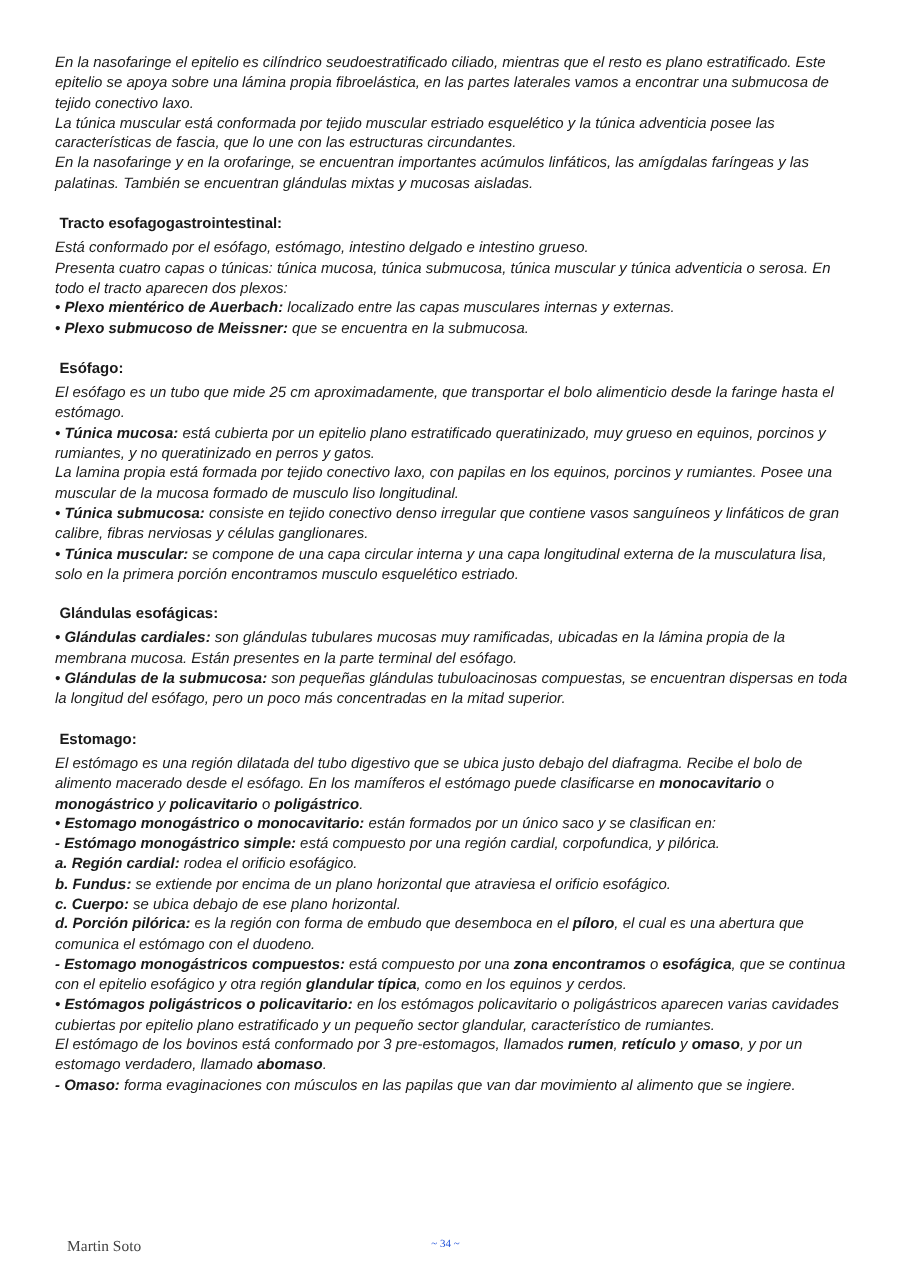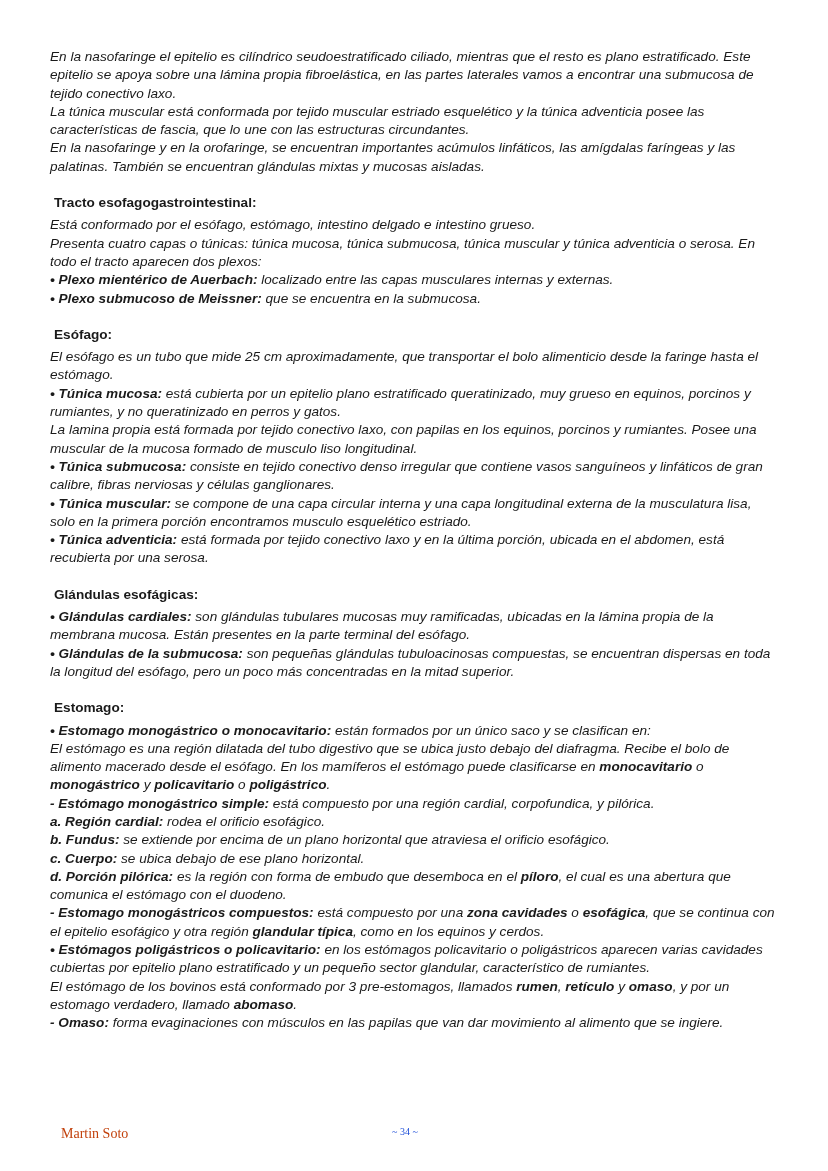--- a/index.html
+++ b/index.html
@@ -8,21 +8,21 @@
     position: absolute; left: 50px; top: 48px; width: 730px;
     font-family: "Liberation Sans", sans-serif;
     font-size: 13.6px; line-height: 18.3px; color: #1a1a1a;
   }
   .para { margin: 0; font-style: italic; }
   .gap { height: 14px; }
   .heading { font-weight: bold; margin: 4px; }
   b { font-weight: bold; }
   .footer-author {
     position: absolute; left: 61px; top: 1126px;
-    font-family: "Liberation Serif", serif; font-size: 14px; color: #c2410c;
+    font-family: "Liberation Serif", serif; font-size: 14px; color: #404040;
   }
   .footer-page {
     position: absolute; left: 392px; top: 1126px;
     font-family: "Liberation Serif", serif; font-size: 10px; color: #1d4ed8;
   }
 </style>
 </head>
 <body>
 
 <div class="page">
@@ -43,43 +43,42 @@
 
   <div class="gap"></div>
 
   <section>
     <p class="heading">Esófago:</p>
     <p class="para">El esófago es un tubo que mide 25 cm aproximadamente, que transportar el bolo alimenticio desde la faringe hasta el estómago.</p>
     <p class="para"><b>• Túnica mucosa:</b><span> está cubierta por un epitelio plano estratificado queratinizado, muy grueso en equinos, porcinos y rumiantes, y no queratinizado en perros y gatos.</span></p>
     <p class="para">La lamina propia está formada por tejido conectivo laxo, con papilas en los equinos, porcinos y rumiantes. Posee una muscular de la mucosa formado de musculo liso longitudinal.</p>
     <p class="para"><b>• Túnica submucosa:</b><span> consiste en tejido conectivo denso irregular que contiene vasos sanguíneos y linfáticos de gran calibre, fibras nerviosas y células ganglionares.</span></p>
     <p class="para"><b>• Túnica muscular:</b><span> se compone de una capa circular interna y una capa longitudinal externa de la musculatura lisa, solo en la primera porción encontramos musculo esquelético estriado.</span></p>
-    <p class="para"><b>• Túnica adventicia:</b><span> está formada por tejido conectivo laxo y en la última porción, ubicada en el abdomen, está recubierta por una serosa.</span></p>
   </section>
 
   <div class="gap"></div>
 
   <section>
     <p class="heading">Glándulas esofágicas:</p>
     <p class="para"><b>• Glándulas cardiales:</b><span> son glándulas tubulares mucosas muy ramificadas, ubicadas en la lámina propia de la membrana mucosa. Están presentes en la parte terminal del esófago.</span></p>
     <p class="para"><b>• Glándulas de la submucosa:</b><span> son pequeñas glándulas tubuloacinosas compuestas, se encuentran dispersas en toda la longitud del esófago, pero un poco más concentradas en la mitad superior.</span></p>
   </section>
 
   <div class="gap"></div>
 
   <section>
     <p class="heading">Estomago:</p>
+    <p class="para"><span>El estómago es una región dilatada del tubo digestivo que se ubica justo debajo del diafragma. Recibe el bolo de alimento macerado desde el esófago. En los mamíferos el estómago puede clasificarse en </span><b>monocavitario</b><span> o </span><b>monogástrico</b><span> y </span><b>policavitario</b><span> o </span><b>poligástrico</b><span>.</span></p>
     <p class="para"><b>• Estomago monogástrico o monocavitario:</b><span> están formados por un único saco y se clasifican en:</span></p>
-    <p class="para"><span>El estómago es una región dilatada del tubo digestivo que se ubica justo debajo del diafragma. Recibe el bolo de alimento macerado desde el esófago. En los mamíferos el estómago puede clasificarse en </span><b>monocavitario</b><span> o </span><b>monogástrico</b><span> y </span><b>policavitario</b><span> o </span><b>poligástrico</b><span>.</span></p>
     <p class="para"><b>- Estómago monogástrico simple:</b><span> está compuesto por una región cardial, corpofundica, y pilórica.</span></p>
     <p class="para"><b>a. Región cardial:</b><span> rodea el orificio esofágico.</span></p>
     <p class="para"><b>b. Fundus:</b><span> se extiende por encima de un plano horizontal que atraviesa el orificio esofágico.</span></p>
     <p class="para"><b>c. Cuerpo:</b><span> se ubica debajo de ese plano horizontal.</span></p>
     <p class="para"><b>d. Porción pilórica:</b><span> es la región con forma de embudo que desemboca en el </span><b>píloro</b><span>, el cual es una abertura que comunica el estómago con el duodeno.</span></p>
-    <p class="para"><b>- Estomago monogástricos compuestos:</b><span> está compuesto por una </span><b>zona cavidades</b><span> o </span><b>esofágica</b><span>, que se continua con el epitelio esofágico y otra región </span><b>glandular típica</b><span>, como en los equinos y cerdos.</span></p>
+    <p class="para"><b>- Estomago monogástricos compuestos:</b><span> está compuesto por una </span><b>zona encontramos</b><span> o </span><b>esofágica</b><span>, que se continua con el epitelio esofágico y otra región </span><b>glandular típica</b><span>, como en los equinos y cerdos.</span></p>
     <p class="para"><b>• Estómagos poligástricos o policavitario:</b><span> en los estómagos policavitario o poligástricos aparecen varias cavidades cubiertas por epitelio plano estratificado y un pequeño sector glandular, característico de rumiantes.</span></p>
     <p class="para"><span>El estómago de los bovinos está conformado por 3 pre-estomagos, llamados </span><b>rumen</b><span>, </span><b>retículo</b><span> y </span><b>omaso</b><span>, y por un estomago verdadero, llamado </span><b>abomaso</b><span>.</span></p>
     <p class="para"><b>- Omaso:</b><span> forma evaginaciones con músculos en las papilas que van dar movimiento al alimento que se ingiere.</span></p>
   </section>
 </div>
 
 <div class="footer-author">Martin Soto</div>
 <div class="footer-page">~ 34 ~</div>
 
 </body></html>

